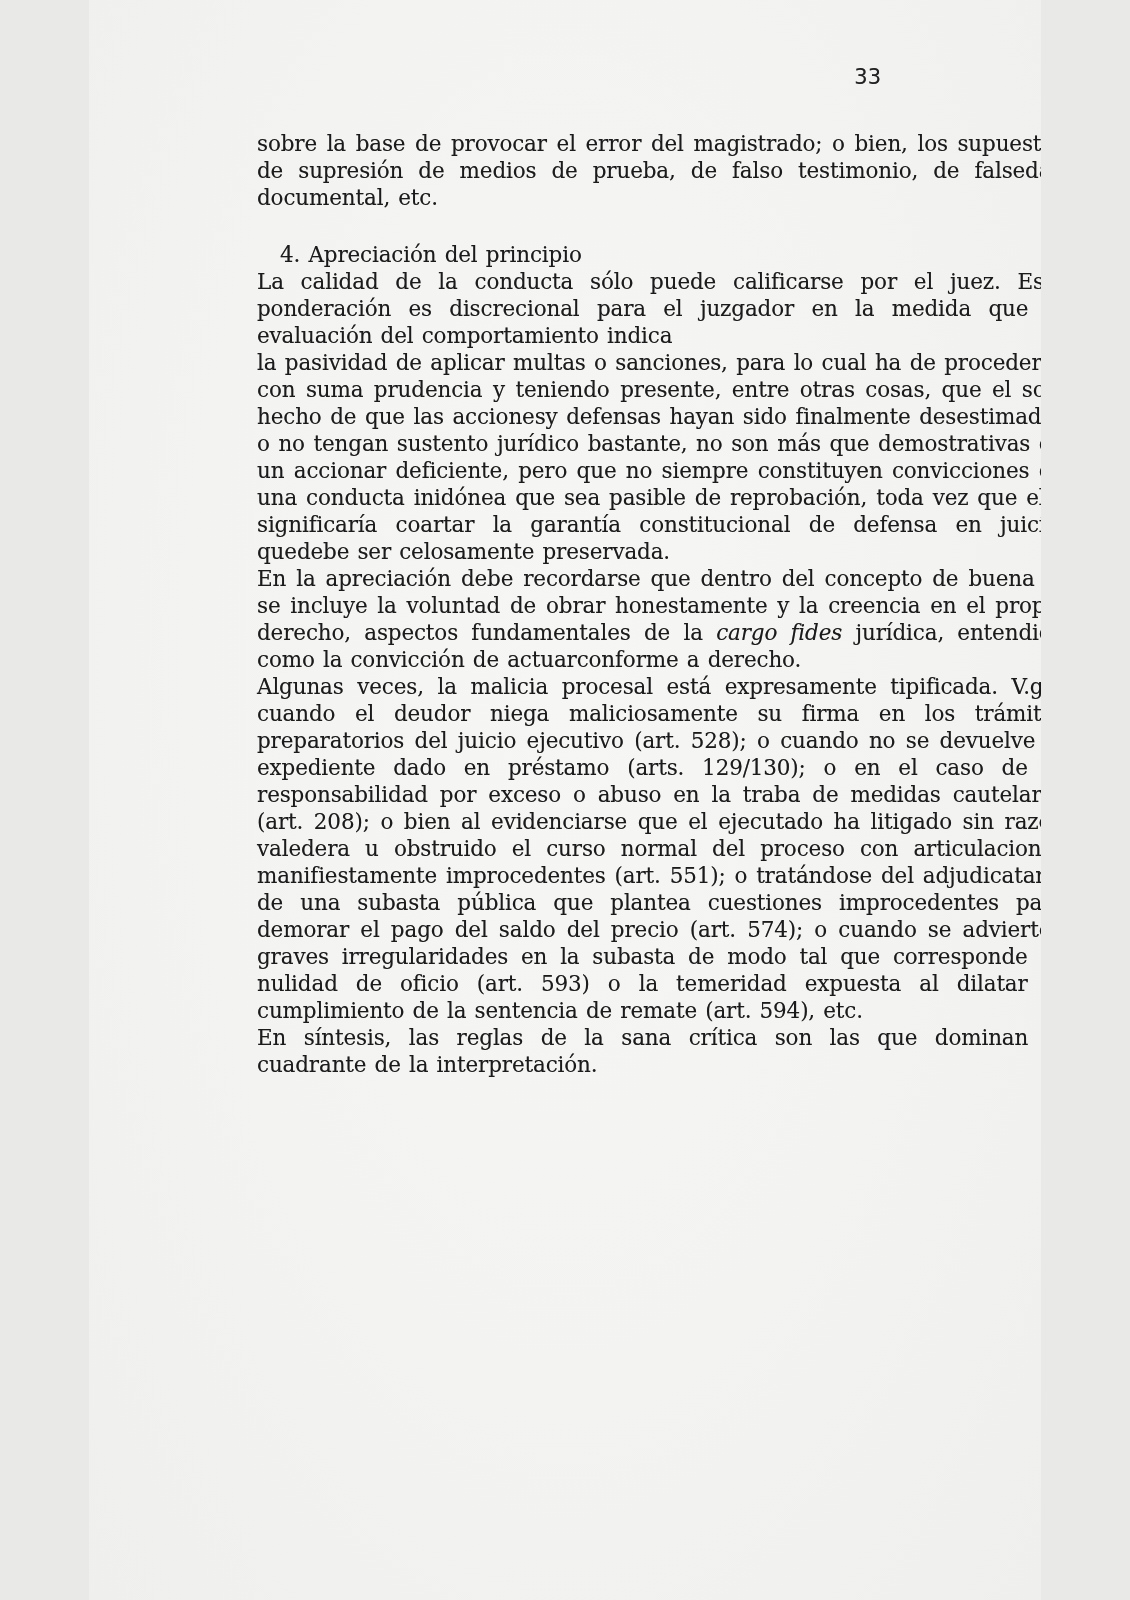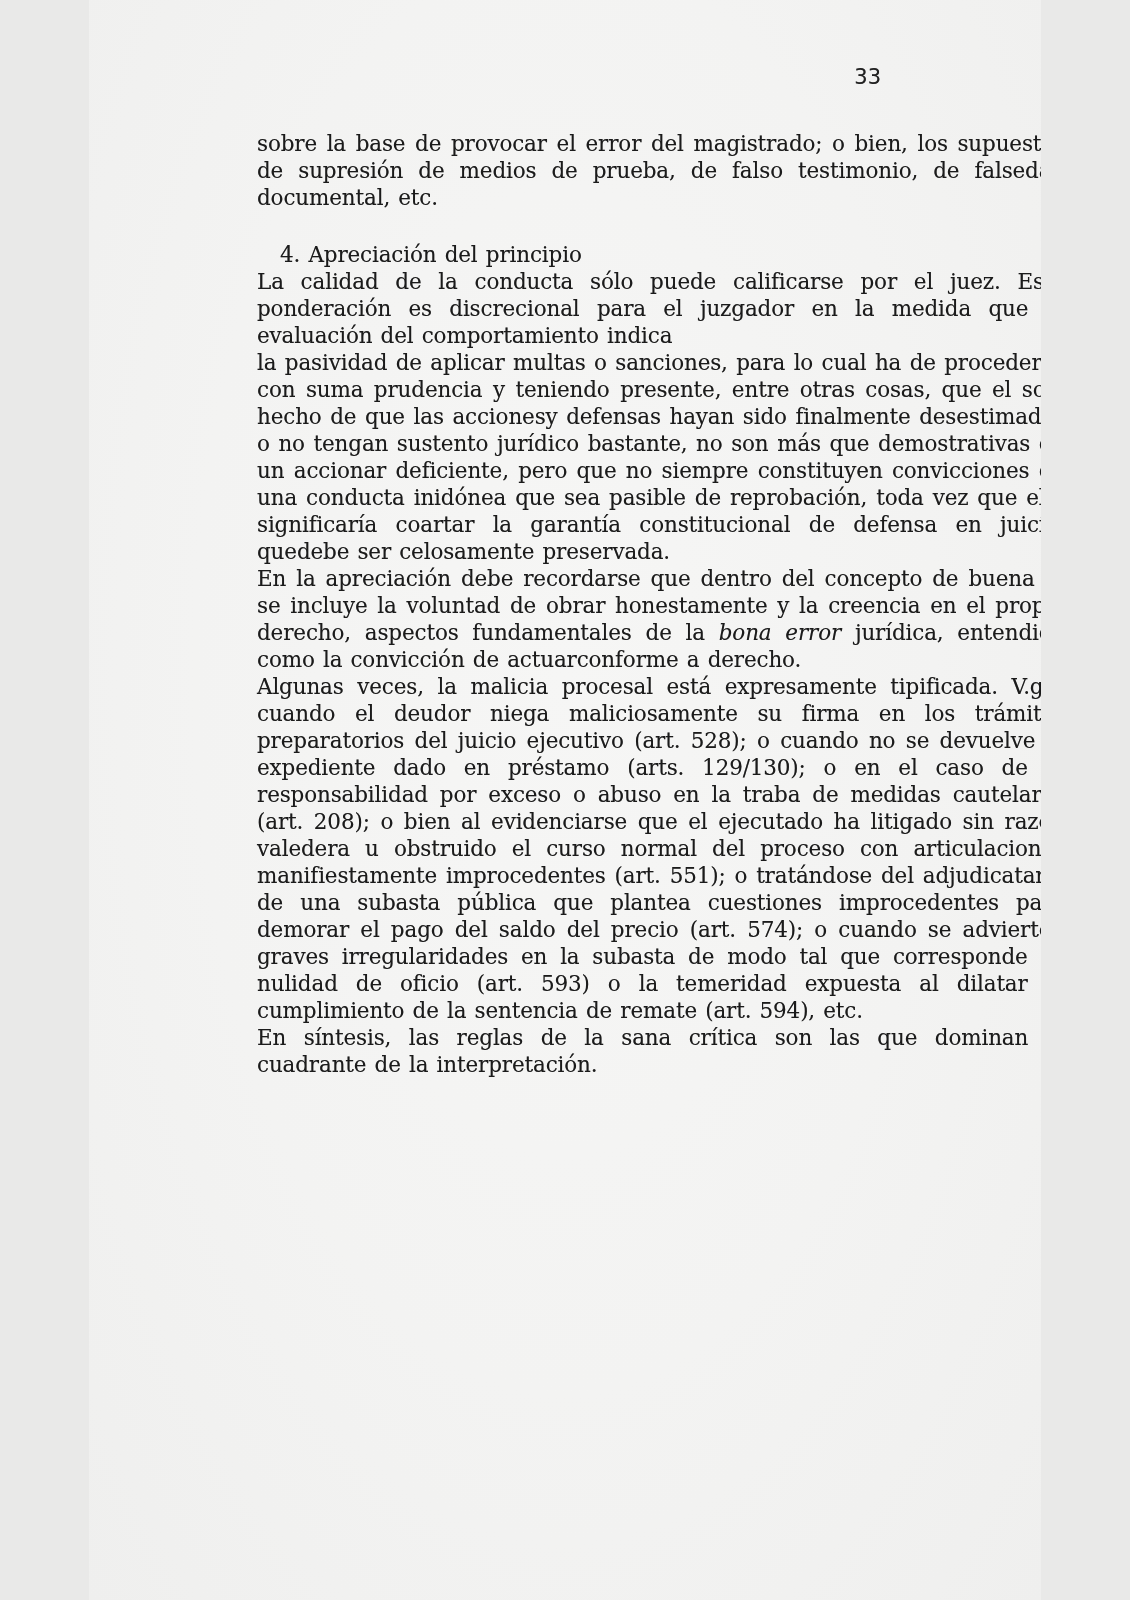--- a/index.html
+++ b/index.html
@@ -58,21 +58,21 @@
 
     <p class="para">sobre la base de provocar el error del magistrado; o bien, los supuestos de supresión de medios de prueba, de falso testimonio, de falsedad documental, etc.</p>
 
 
     <p class="para gap-section">4. Apreciación del principio</p>
 
     <p class="para">La calidad de la conducta sólo puede calificarse por el juez. Esta ponderación es discrecional para el juzgador en la medida que la evaluación del comportamiento indica</p>
 
     <p class="para">la pasividad de aplicar multas o sanciones, para lo cual ha de procederse con suma prudencia y teniendo presente, entre otras cosas, que el solo hecho de que las accionesy defensas hayan sido finalmente desestimadas o no tengan sustento jurídico bastante, no son más que demostrativas de un accionar deficiente, pero que no siempre constituyen convicciones de una conducta inidónea que sea pasible de reprobación, toda vez que ello significaría coartar la garantía constitucional de defensa en juicio, quedebe ser celosamente preservada.</p>
 
-    <p class="para"><span>En la apreciación debe recordarse que dentro del concepto de buena fe se incluye la voluntad de obrar honestamente y la creencia en el propio derecho, aspectos fundamentales de la </span><span class="italic">bona error</span><span> jurídica, entendida como la convicción de actuarconforme a derecho.</span></p>
+    <p class="para"><span>En la apreciación debe recordarse que dentro del concepto de buena fe se incluye la voluntad de obrar honestamente y la creencia en el propio derecho, aspectos fundamentales de la </span><span class="italic">cargo fides</span><span> jurídica, entendida como la convicción de actuarconforme a derecho.</span></p>
 
 
 
     <p class="para">Algunas veces, la malicia procesal está expresamente tipificada. V.gr.: cuando el deudor niega maliciosamente su firma en los trámites preparatorios del juicio ejecutivo (art. 528); o cuando no se devuelve el expediente dado en préstamo (arts. 129/130); o en el caso de la responsabilidad por exceso o abuso en la traba de medidas cautelares (art. 208); o bien al evidenciarse que el ejecutado ha litigado sin razón valedera u obstruido el curso normal del proceso con articulaciones manifiestamente improcedentes (art. 551); o tratándose del adjudicatario de una subasta pública que plantea cuestiones improcedentes para demorar el pago del saldo del precio (art. 574); o cuando se advierten graves irregularidades en la subasta de modo tal que corresponde su nulidad de oficio (art. 593) o la temeridad expuesta al dilatar el cumplimiento de la sentencia de remate (art. 594), etc.</p>
 
     <p class="para">En síntesis, las reglas de la sana crítica son las que dominan el cuadrante de la interpretación.</p>
 
   </div>
 </div>
 

